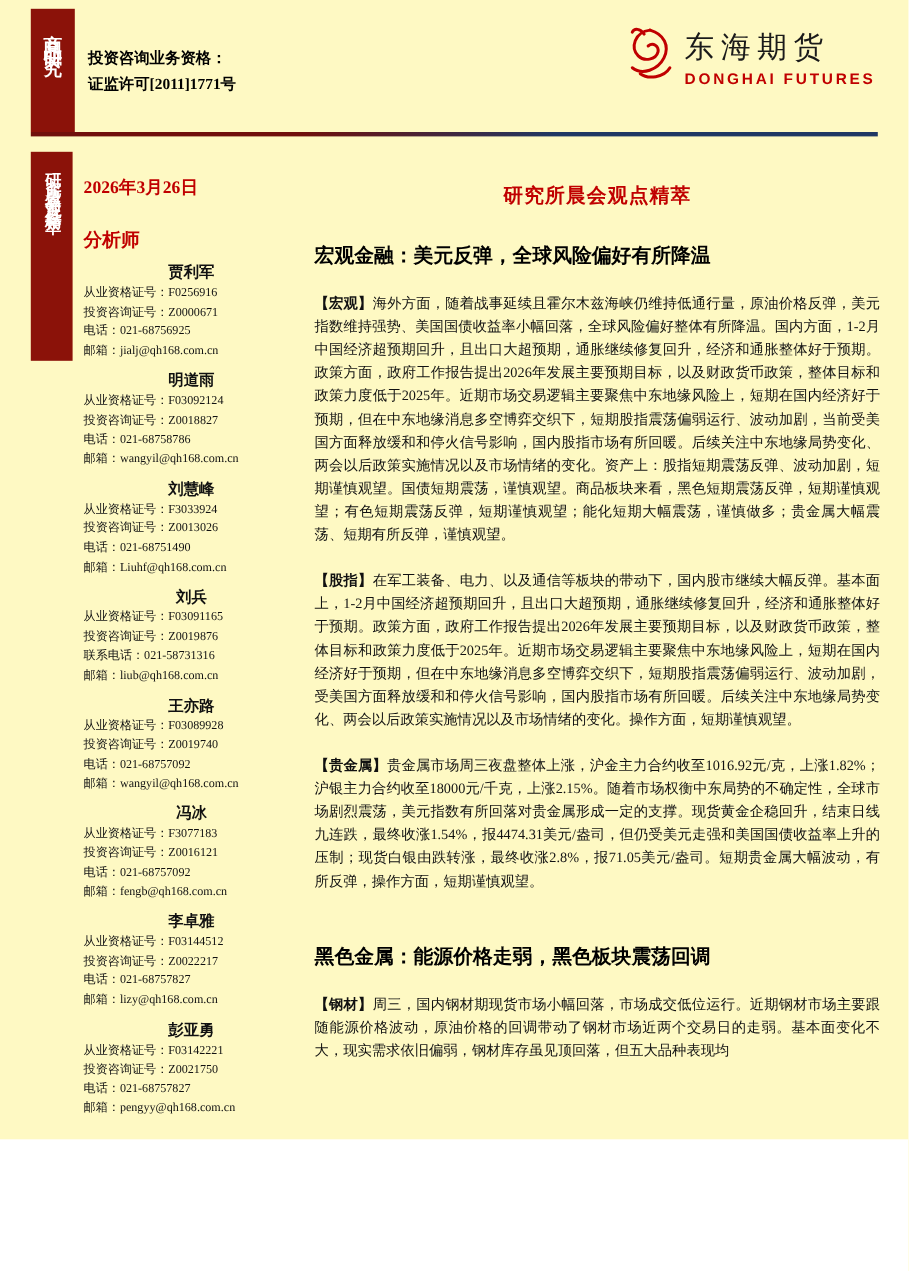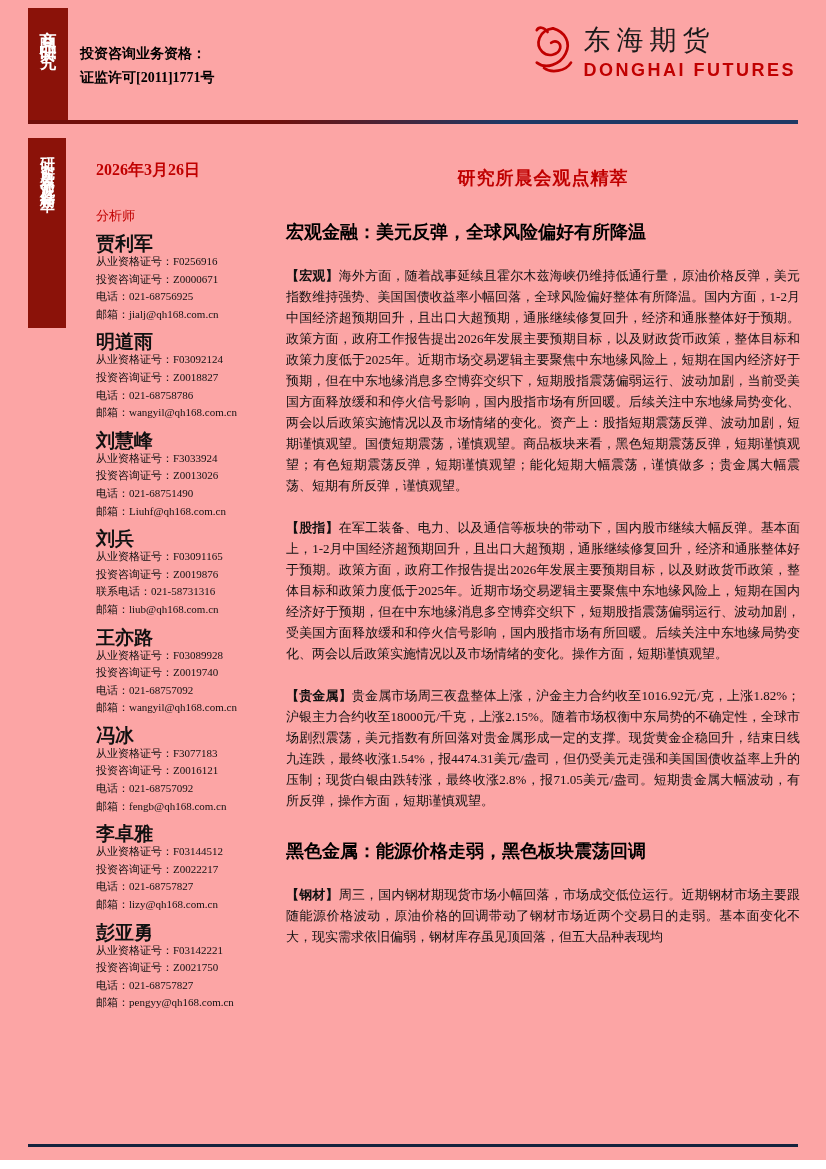--- a/index.html
+++ b/index.html
@@ -2,22 +2,22 @@
 <html><head>
 <meta charset="utf-8">
 <style>
   * { margin: 0; padding: 0; box-sizing: border-box; }
   html, body { background: #ffffff; }
   body { font-family: "Liberation Serif", "DejaVu Serif", serif; color: #111; }
 
   .page {
     position: relative;
     width: 826px;
-    height: 1160px;
-    background: #fca5a5;
+    height: 1036px;
+    background: #fef9c3;
     overflow: hidden;
     margin: 0 auto;
   }
 
   
   .top-banner {
     position: absolute; left: 28px; top: 8px;
     width: 40px; height: 112px;
     background: #8b1209;
     color: #fff;
@@ -33,51 +33,51 @@
   .logo {
     position: absolute; right: 30px; top: 22px;
     display: flex; align-items: center; gap: 4px;
   }
   .logo-text { text-align: left; }
   .logo-cn {
     font-size: 27px; color: #1a1a1a; letter-spacing: 6px; font-weight: normal;
   }
   .logo-en {
     font-family: "Liberation Sans", "DejaVu Sans", sans-serif;
-    font-size: 18px; font-weight: bold; color: #c00000; letter-spacing: 2.5px;
+    font-size: 14px; font-weight: bold; color: #c00000; letter-spacing: 2.5px;
     margin-top: 2px;
   }
   .header-rule {
     position: absolute; left: 28px; top: 120px; width: 770px; height: 4px;
     background: linear-gradient(90deg, #70100c 0%, #70100c 32%, #1f3864 62%, #1f3864 100%);
   }
 
   
   .side-banner {
     position: absolute; left: 28px; top: 138px;
     width: 38px; height: 190px;
     background: #8b1209;
     color: #fff;
     writing-mode: vertical-rl; text-orientation: upright;
     font-weight: bold; font-size: 15px; letter-spacing: 5px;
     display: flex; align-items: center; justify-content: flex-start;
     padding-top: 8px;
   }
-  .left-col { position: absolute; left: 96px; top: 160px; width: 196px; }
+  .left-col { position: absolute; left: 76px; top: 160px; width: 196px; }
   .date { color: #c00000; font-weight: bold; font-size: 16px; }
-  .analysts-label { color: #c00000; font-weight: normal; font-size: 13px; margin-top: 26px; }
+  .analysts-label { color: #c00000; font-weight: bold; font-size: 17px; margin-top: 26px; }
   .analyst { margin-top: 9px; }
-  .analyst .name { font-weight: bold; font-size: 19px; line-height: 19px; }
+  .analyst .name { font-weight: bold; font-size: 14px; line-height: 19px; text-align: center; }
   .analyst .line { font-size: 11px; line-height: 17.6px; color: #111; }
 
   
   .main-col { position: absolute; left: 286px; top: 166px; width: 514px; }
   .main-title { color: #c00000; font-weight: bold; font-size: 18px; text-align: center; letter-spacing: 1px; }
   .section-heading { font-weight: bold; font-size: 18px; color: #000; margin-top: 30px; }
-  .section-heading.second { margin-top: 28px; }
+  .section-heading.second { margin-top: 46px; }
   .para { font-size: 13px; line-height: 21px; text-align: justify; margin-top: 21px; color: #111; }
   .para .tag { font-weight: bold; }
 
   
   .footer {
     position: absolute; left: 28px; top: 1144px; width: 770px;
     border-top: 3px solid #16233d;
     padding-top: 23px;
     display: flex; align-items: center; justify-content: space-between;
     font-size: 13.5px;

